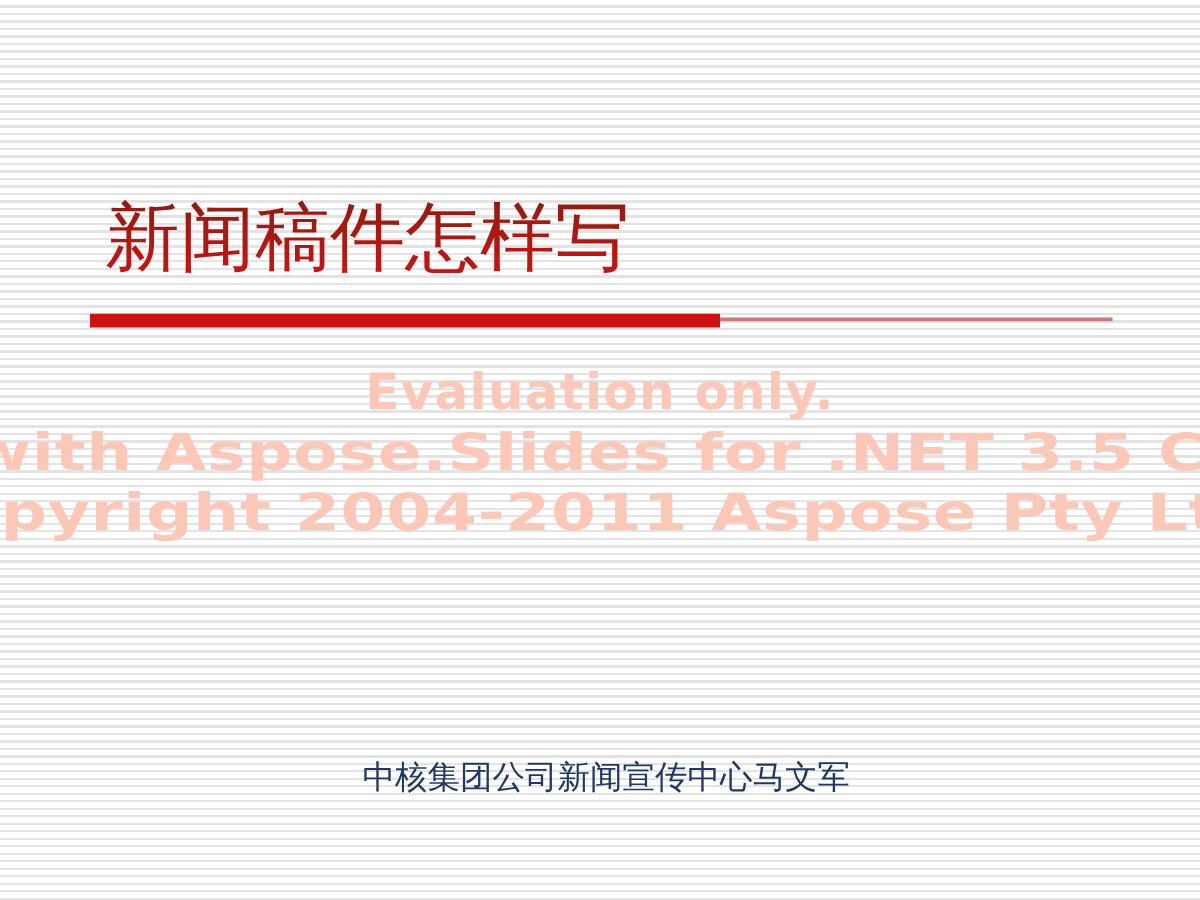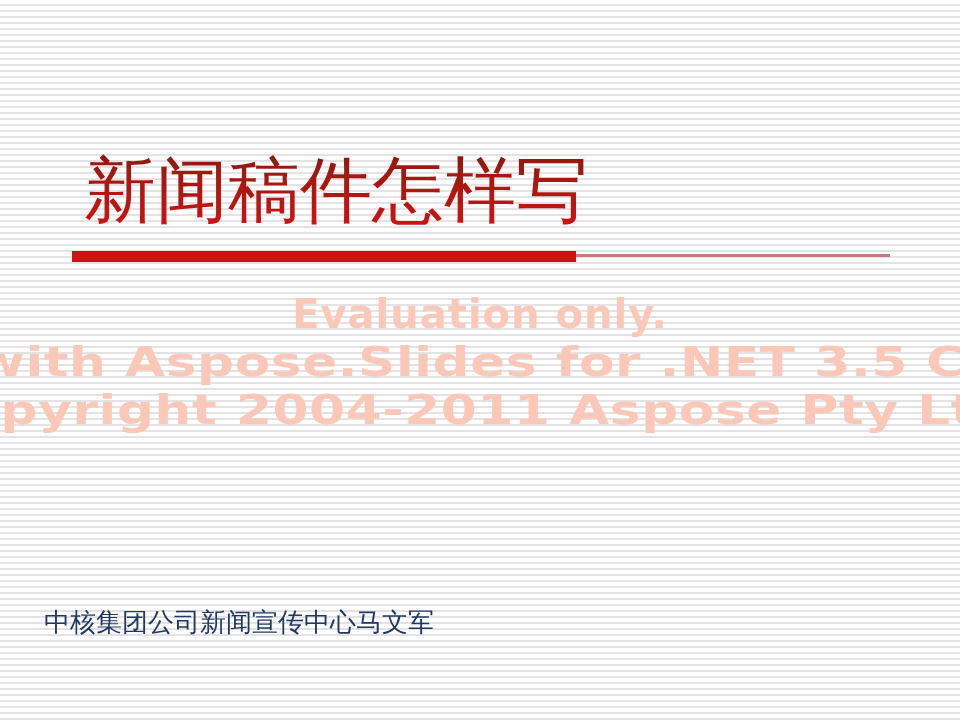--- a/index.html
+++ b/index.html
@@ -34,21 +34,21 @@
   .title-block {
     position: absolute;
     left: 72px;
     top: 138px;
     width: 820px;
   }
 
   .slide-title {
     margin: 0;
     font-family: "DejaVu Serif", "Liberation Serif", serif;
-    font-size: 72px;
+    font-size: 60px;
     line-height: 104px;
     font-weight: 400;
     letter-spacing: 0px;
     white-space: nowrap;
     padding-left: 12px;
     
     background-image: linear-gradient(
         to bottom,
         #7d160d 0%,
         #9e1a10 32%,
@@ -113,24 +113,24 @@
 
   .watermark-line.wide {
     font-size: 41px;
     letter-spacing: 0.5px;
     transform: scaleX(1.26);
   }
 
   
   .footer {
     position: absolute;
-    left: 4px;
+    left: 14px;
     top: 606px;
     width: 862px;
-    text-align: left;
+    text-align: center;
     padding-left: 40px;
   }
 
   .footer-text {
     font-family: "DejaVu Serif", "Liberation Serif", serif;
     font-size: 26px;
     line-height: 32px;
     font-weight: 400;
     color: #1f3864;
     white-space: nowrap;

